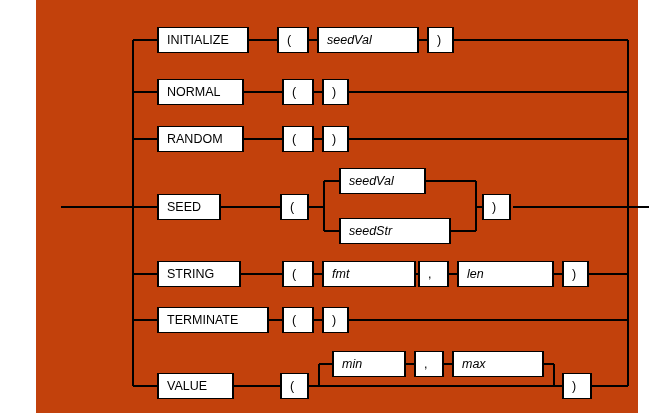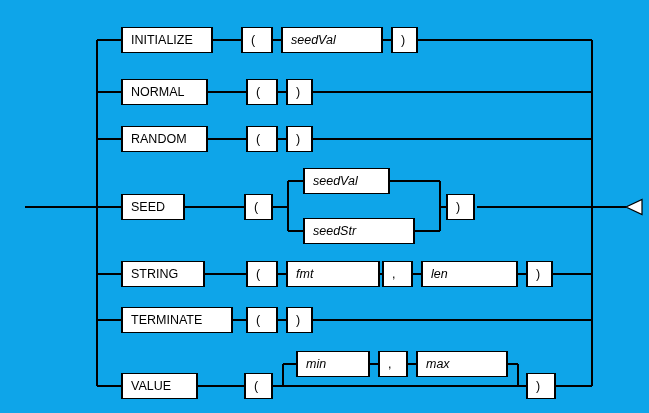--- a/index.html
+++ b/index.html
@@ -9,23 +9,24 @@
     background: #ffffff;
   }
   body {
     width: 649px;
     height: 413px;
     font-family: "Liberation Sans", sans-serif;
     overflow: hidden;
   }
   #diagram-root {
     position: relative;
-    width: 649px;
+    width: 602px;
     height: 413px;
-    background: #0ea5e9;
+    background: #c2410c;
+    margin-left: 36px;
   }
   svg#railroad {
     display: block;
     width: 649px;
     height: 413px;
   }
   .rail {
     stroke: #000000;
     stroke-width: 1.2;
     fill: none;

